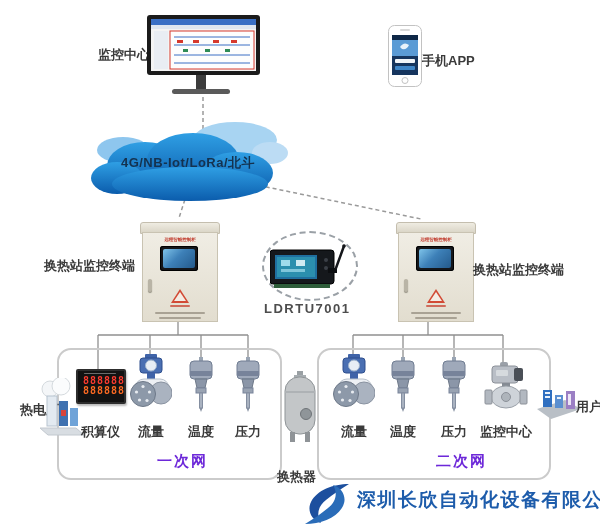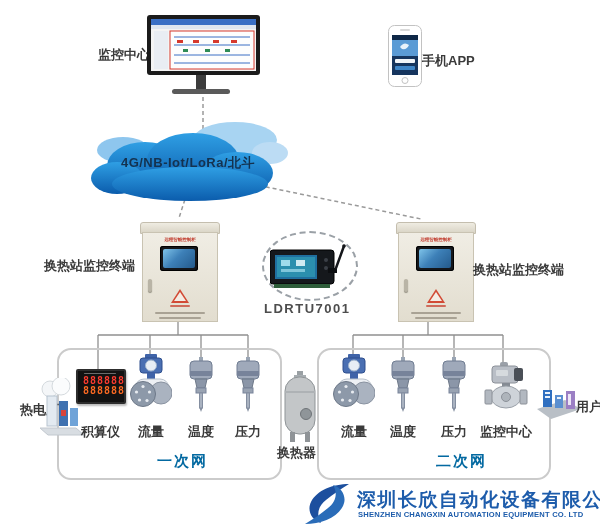--- a/index.html
+++ b/index.html
@@ -1,20 +1,20 @@
 <!DOCTYPE html>
 <html><head>
 <meta charset="utf-8">
 <style>
   html,body{margin:0;padding:0;background:#fff;}
   #stage{position:relative;width:600px;height:530px;background:#fff;overflow:hidden;
          font-family:"Liberation Sans","DejaVu Sans",sans-serif;}
   .abs{position:absolute;}
   .lbl{position:absolute;font-weight:bold;color:#3a3a3a;font-size:13px;white-space:nowrap;}
-  .lbl-big{position:absolute;font-weight:bold;color:#0369a1;font-size:15px;letter-spacing:2px;white-space:nowrap;}
+  .lbl-big{position:absolute;font-weight:bold;color:#6d28d9;font-size:15px;letter-spacing:2px;white-space:nowrap;}
   .groupbox{position:absolute;border:2px solid #cbcbcb;border-radius:14px;background:transparent;}
   .cab-cap{position:absolute;background:linear-gradient(#efece2,#d9d4c5);border:1px solid #c4beae;border-radius:3px 3px 0 0;}
   .cab-body{position:absolute;background:linear-gradient(#f0ede4,#e2ddcf);border:1px solid #c9c3b2;}
   .cab-title{position:absolute;width:100%;text-align:center;color:#c0392b;font-size:6px;transform:scale(.75);transform-origin:center top;white-space:nowrap;font-weight:bold;}
   .cab-screen{position:absolute;background:#14161a;border-radius:3px;box-shadow:0 0 0 1px #000 inset;}
   .cab-screen .glass{position:absolute;left:3px;top:3px;right:3px;bottom:3px;border-radius:2px;
       background:linear-gradient(135deg,#7fc4ea 0%,#3d80b8 45%,#245a8c 100%);}
   .cab-handle{position:absolute;width:4px;height:13px;background:#b9b4a6;border-radius:2px;box-shadow:0 1px 1px #8f8a7c;}
   .warn-tri{position:absolute;width:0;height:0;border-left:9px solid transparent;border-right:9px solid transparent;border-bottom:14px solid #d24a35;}
   .warn-tri-in{position:absolute;left:-6px;top:3px;width:0;height:0;border-left:6px solid transparent;border-right:6px solid transparent;border-bottom:9px solid #f4ece4;}
@@ -253,21 +253,21 @@
     <svg width="36" height="72" viewBox="0 0 36 72">
       <rect x="15" y="0" width="6" height="6" fill="#9aa0a4"></rect>
       <rect x="12" y="4" width="12" height="3" fill="#a7adb1"></rect>
       <rect x="3" y="6" width="30" height="57" rx="14" fill="#c3c6c8" stroke="#8f9497"></rect>
       <rect x="3" y="20" width="30" height="2" fill="#aeb2b5"></rect>
       <circle cx="24" cy="43" r="5.5" fill="#8f9599" stroke="#6f7478"></circle>
       <rect x="8" y="61" width="5" height="10" fill="#8f9397"></rect>
       <rect x="23" y="61" width="5" height="10" fill="#8f9397"></rect>
     </svg>
   </div>
-  <div class="lbl" style="left:277px;top:444px">换热器</div>
+  <div class="lbl" style="left:277px;top:468px">换热器</div>
 
   <div class="abs" style="left:333px;top:354px;width:42px;height:58px">
     <svg width="42" height="58" viewBox="0 0 42 58">
       <rect x="15" y="0" width="12" height="5" rx="1" fill="#3f63a8"></rect>
       <rect x="10" y="4" width="22" height="15" rx="3" fill="#4a6fb2" stroke="#2e4f8d"></rect>
       <circle cx="21" cy="11.5" r="5.5" fill="#e8eef5" stroke="#9fb3cc"></circle>
       <rect x="17" y="19" width="8" height="6" fill="#3f63a8"></rect>
       <rect x="5" y="25" width="34" height="20" rx="9" fill="#edf0f4" stroke="#b9c2cc"></rect>
       <circle cx="31" cy="39" r="11" fill="#aab3c0" stroke="#8a93a1"></circle>
       <circle cx="13" cy="40" r="12.5" fill="#8d99a9" stroke="#6d7888"></circle>
@@ -341,15 +341,14 @@
   </div>
   <div class="lbl" style="left:576px;top:398px">用户</div>
 
   <div class="abs" style="left:303px;top:482px;width:48px;height:44px">
     <svg width="48" height="44" viewBox="0 0 48 44">
       <path d="M46,2 C30,2 14,8 8,20 C4,28 8,38 18,41 C13,33 15,24 23,18 C30,12 38,7 46,2 Z" fill="#1c4f9e"></path>
       <path d="M2,42 C18,42 34,36 40,24 C44,16 40,6 30,3 C35,11 33,20 25,26 C18,32 10,37 2,42 Z" fill="#2a6cb8"></path>
     </svg>
   </div>
   <div class="footer-cn" style="left:357px;top:487px">深圳长欣自动化设备有限公司</div>
-  <div class="footer-en" style="left:358px;top:510px">SHENZHEN CHANGXIN AUTOMATION EQUIPMENT CO. LTD</div>
 
 </div>
 
 </body></html>

